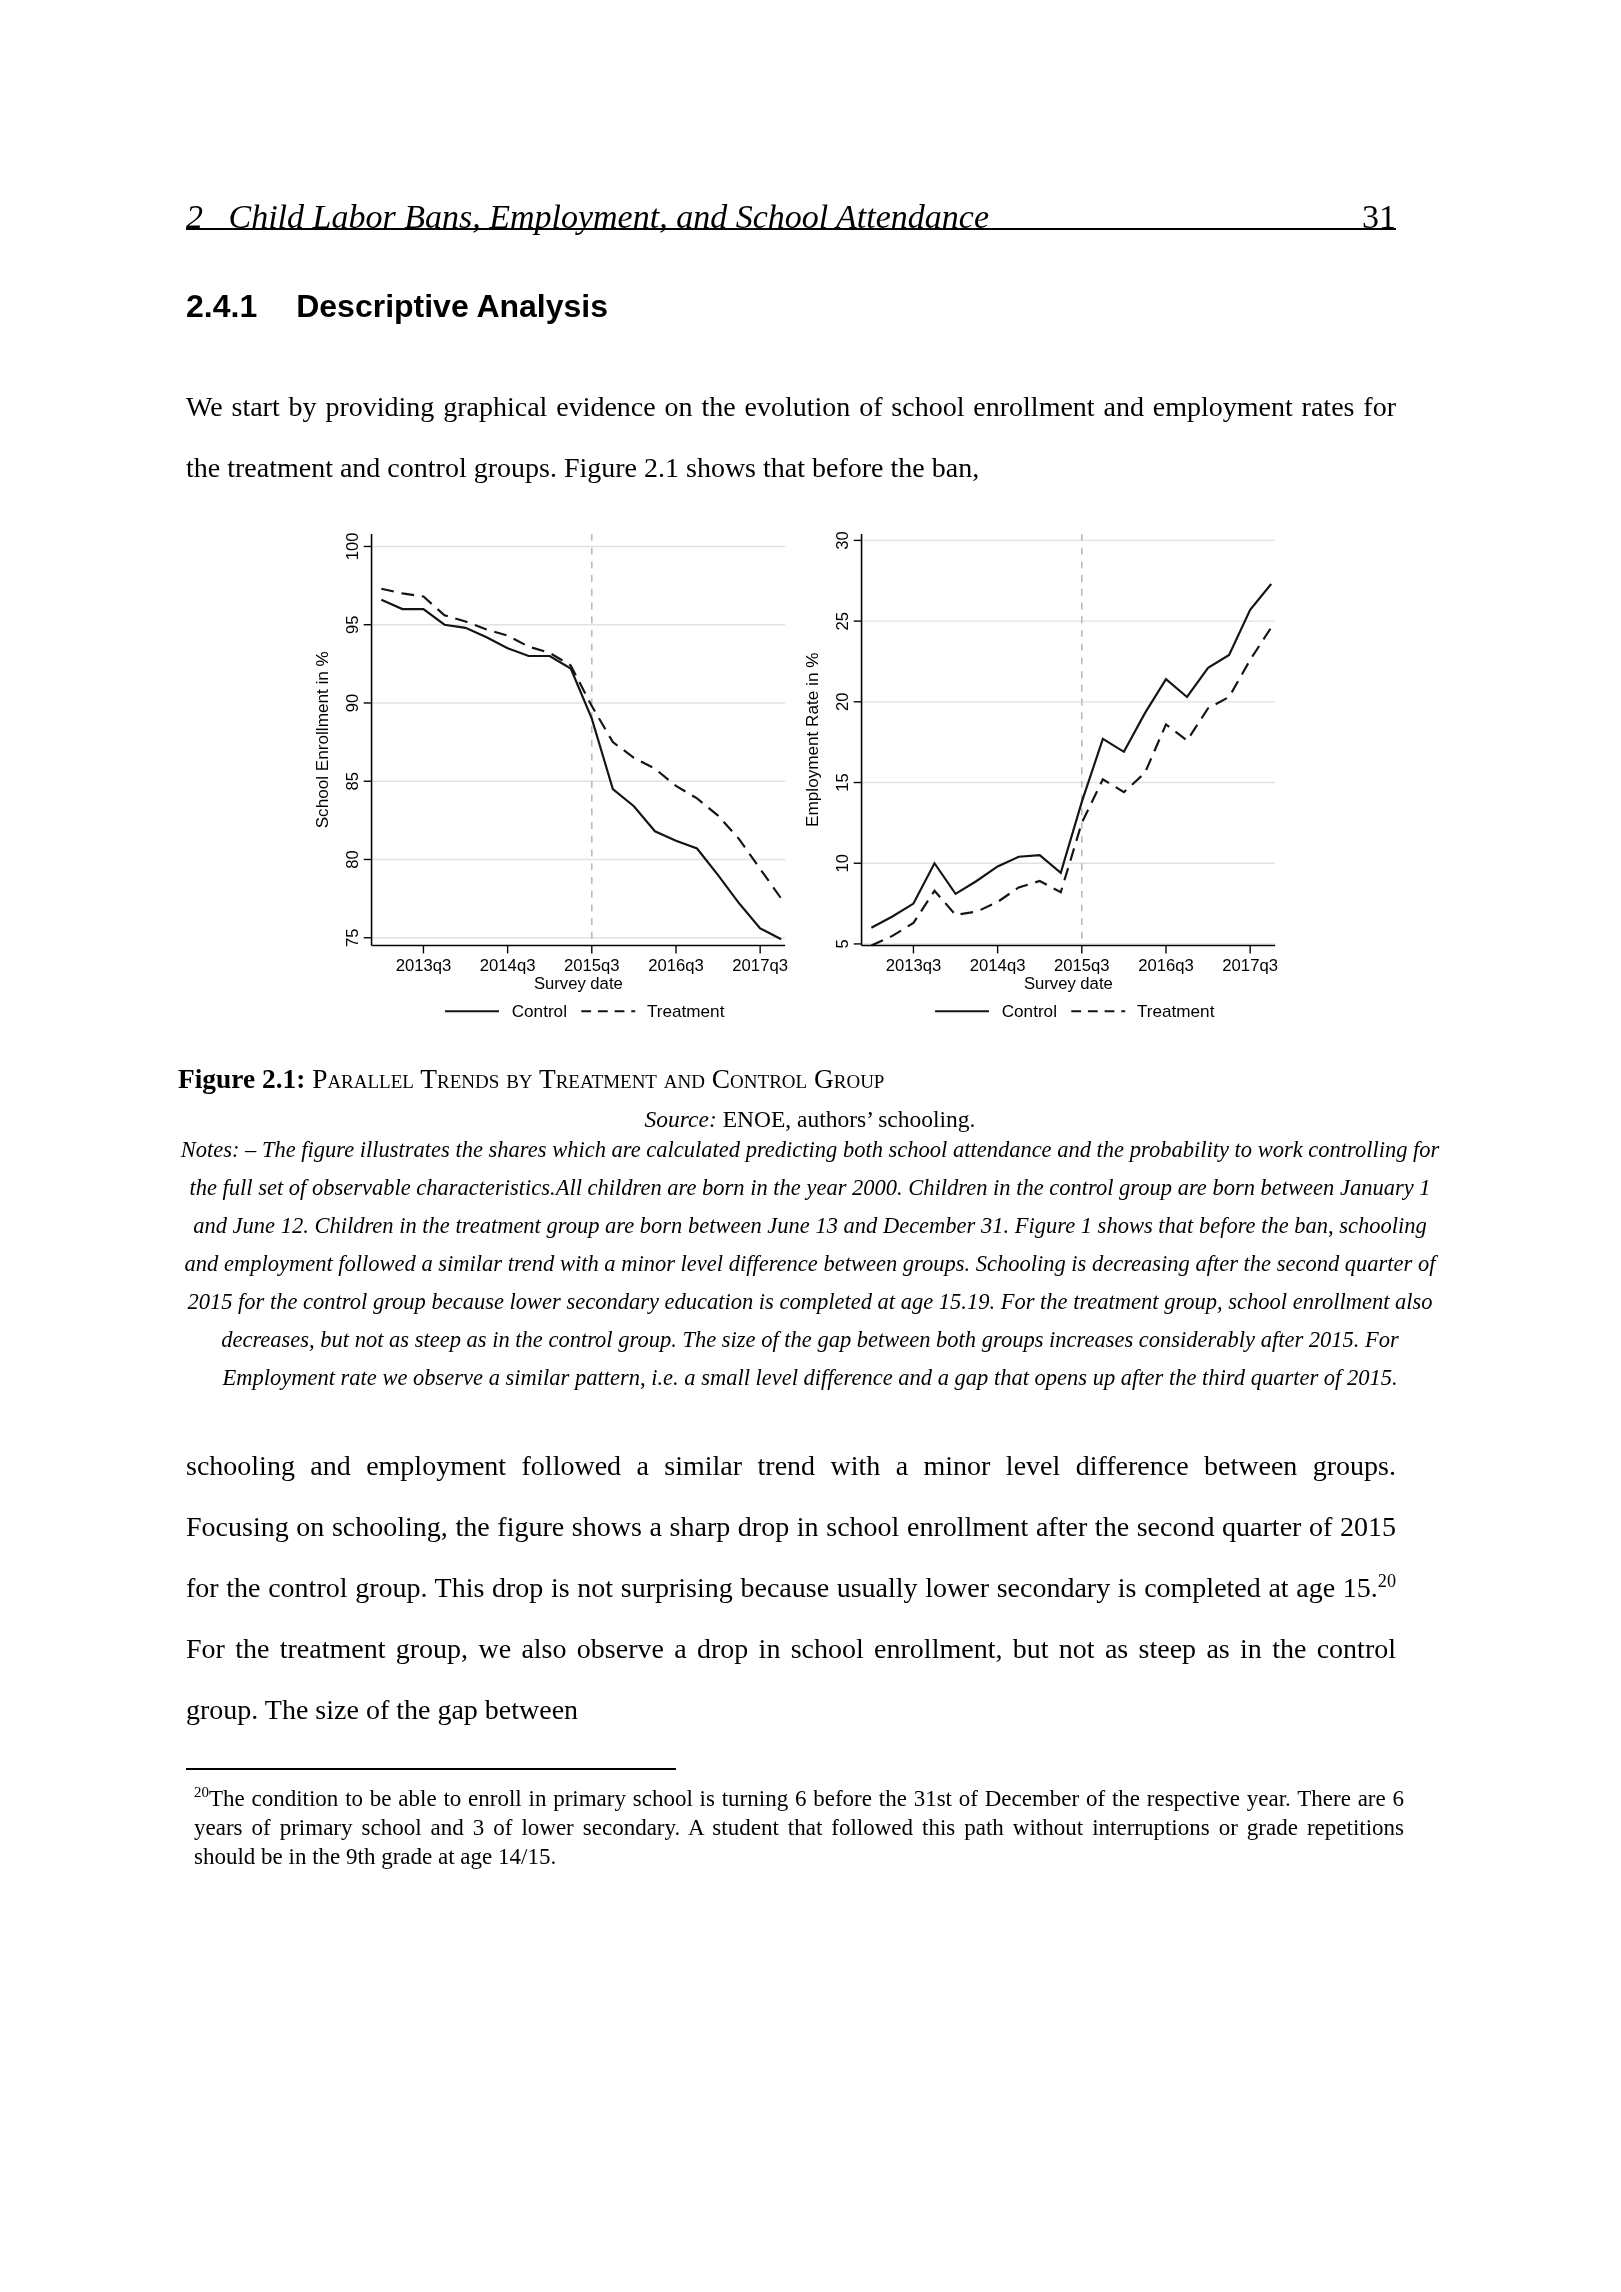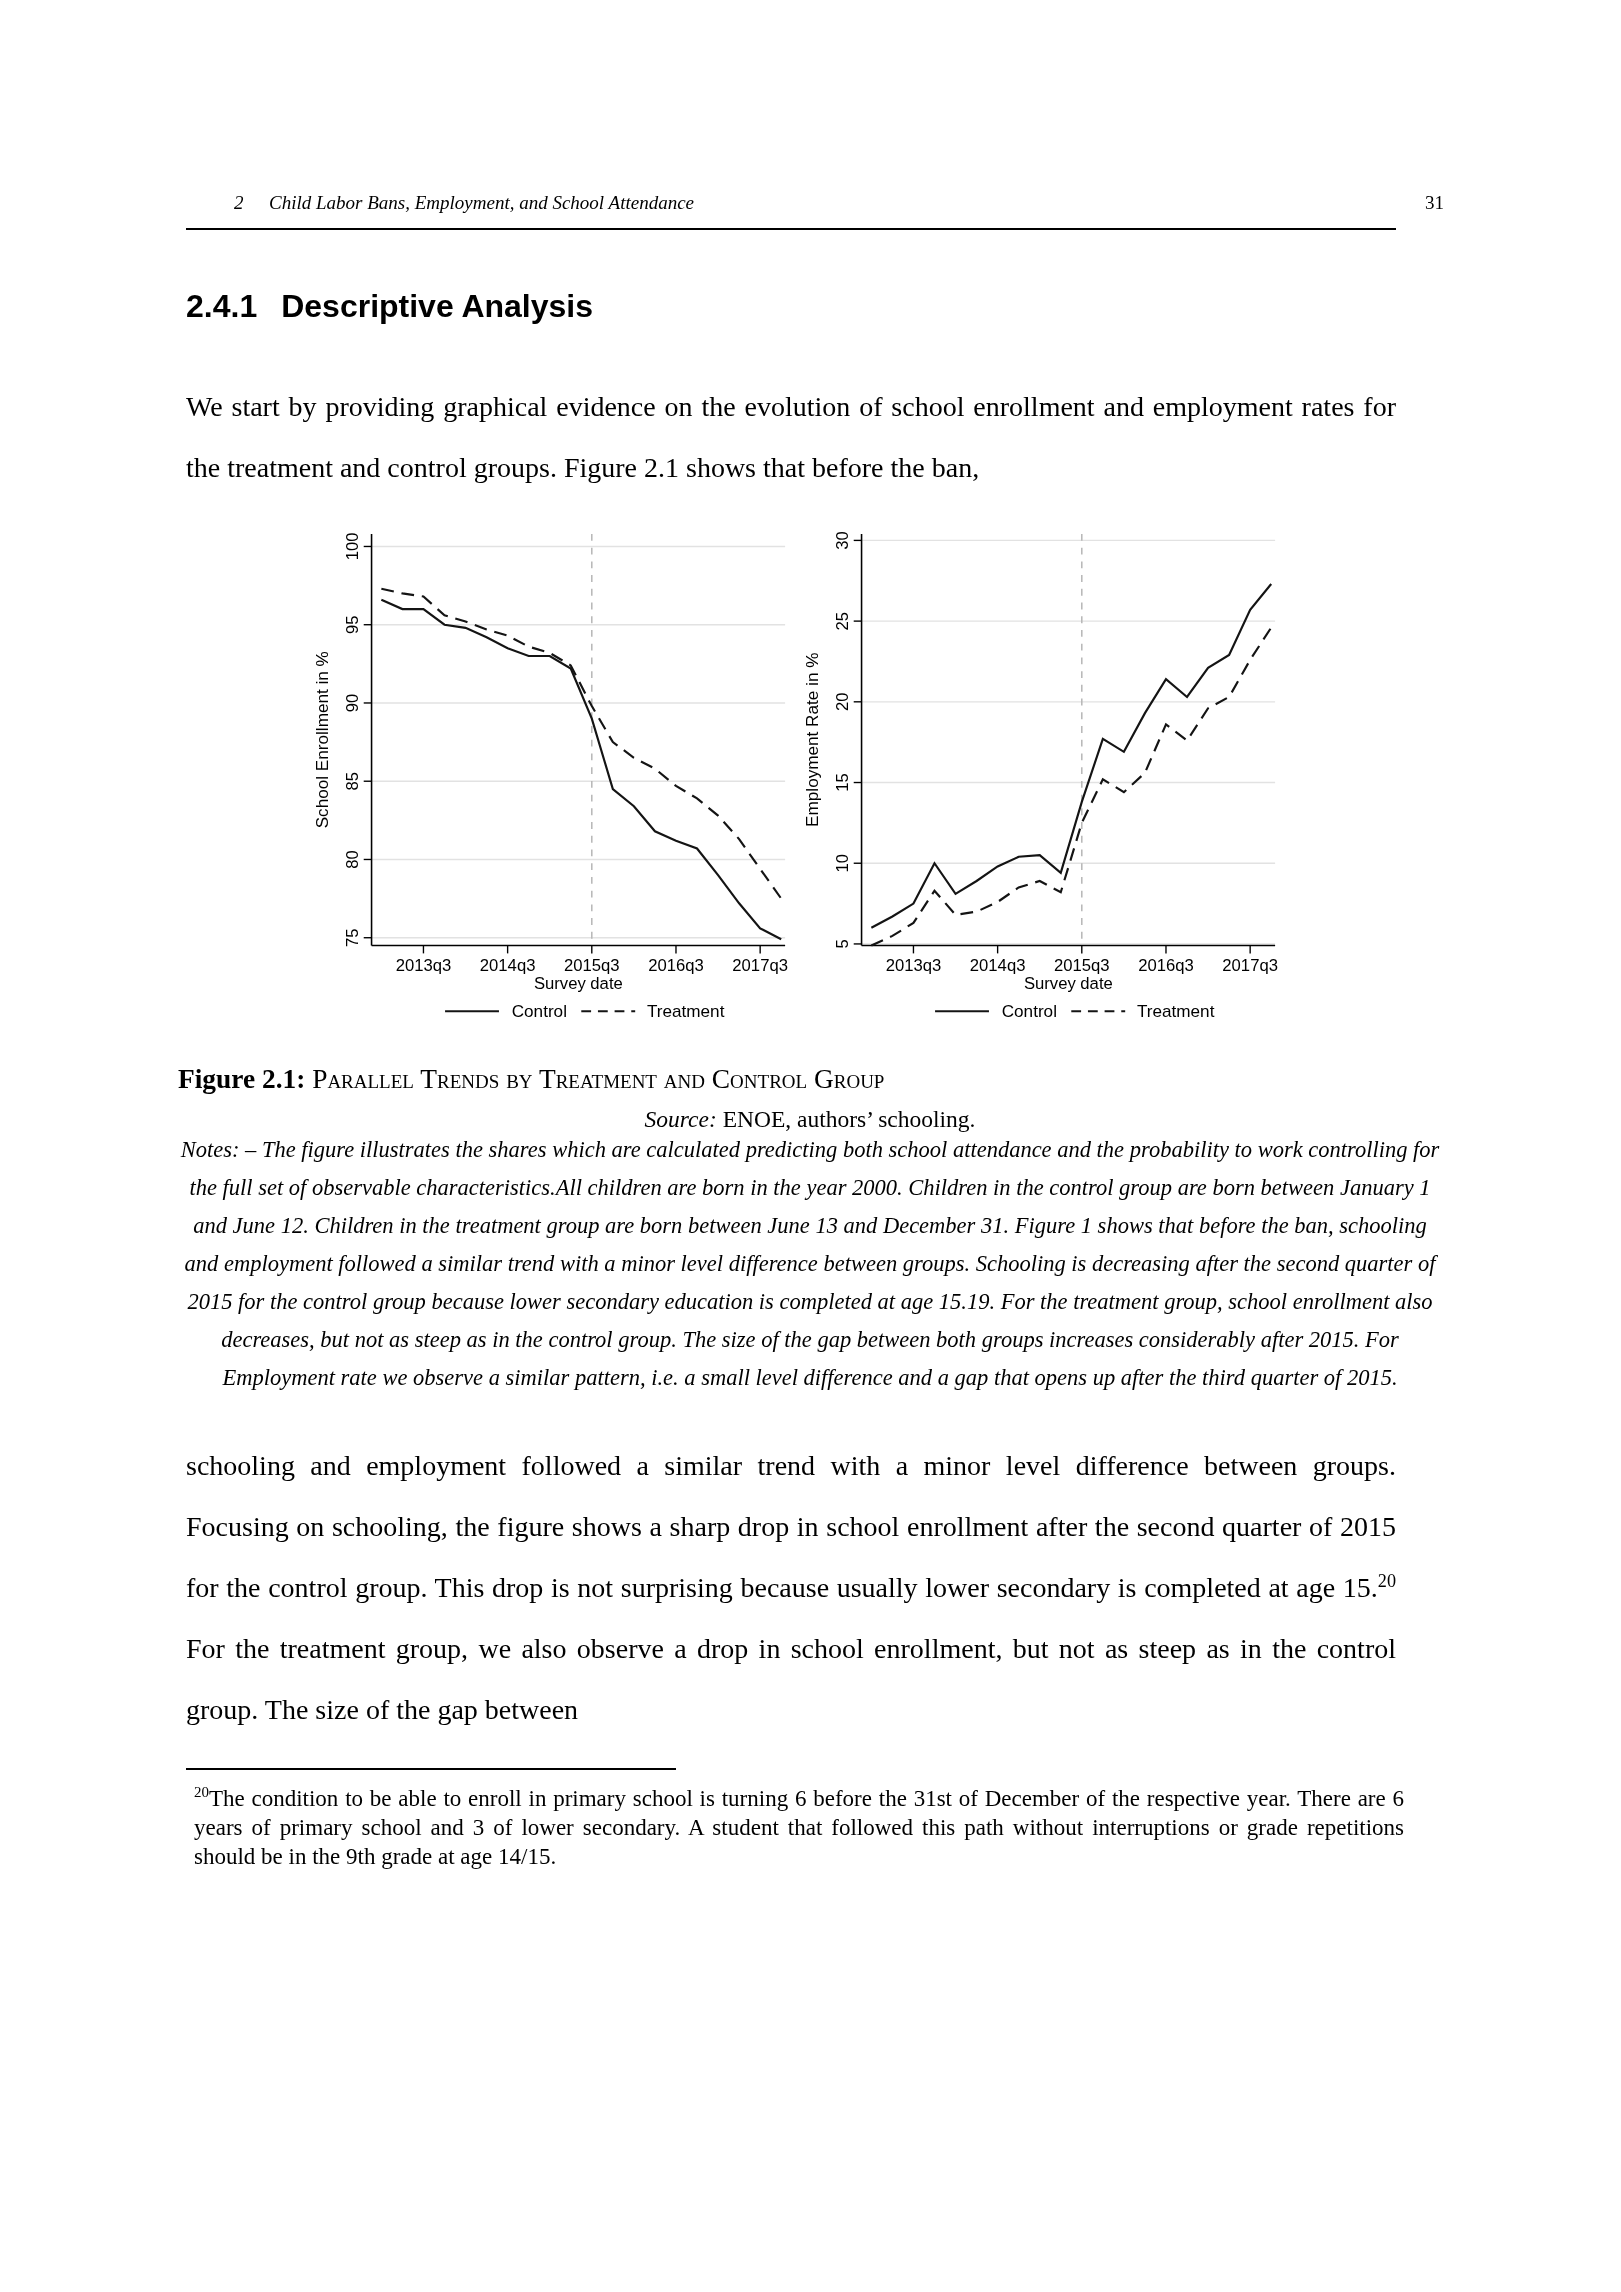--- a/index.html
+++ b/index.html
@@ -7,28 +7,28 @@
     position:relative;
     width:1621px;height:2293px;
     background:#ffffff;
     font-family:"Liberation Serif", serif;
     color:#000;
     margin:0 auto;
     overflow:hidden;
   }
   .abs{position:absolute;}
   
-  .header{left:186px;top:192px;width:1210px;font-style:italic;font-size:19px;margin-left:48px;}
+  .header{left:186px;top:198px;width:1210px;font-style:italic;font-size:34px;}
   .header .hnum{margin-right:25.5px;}
   .header .hpage{position:absolute;right:0;top:0;font-style:normal;}
   .header-rule{left:186px;top:228px;width:1210px;height:2px;background:#000;}
   
   .section{left:186px;top:288px;width:1210px;
     font-family:"Liberation Sans", sans-serif;font-weight:bold;font-size:32px;}
-  .section .snum{margin-right:24px;}
+  .section .snum{margin-right:39px;}
   
   .para{left:186px;width:1210px;font-size:28px;line-height:61px;
     text-align:justify;margin:0;}
   #para1{top:376px;}
   #para2{top:1435px;font-family:Liberation Serif, serif;}
   sup.fnref{font-size:65%;line-height:0;vertical-align:super;}
   
   .charts{left:186px;top:524px;width:1210px;margin:0;display:flex;
     justify-content:center;gap:0;}
   .charts svg{display:block;}

